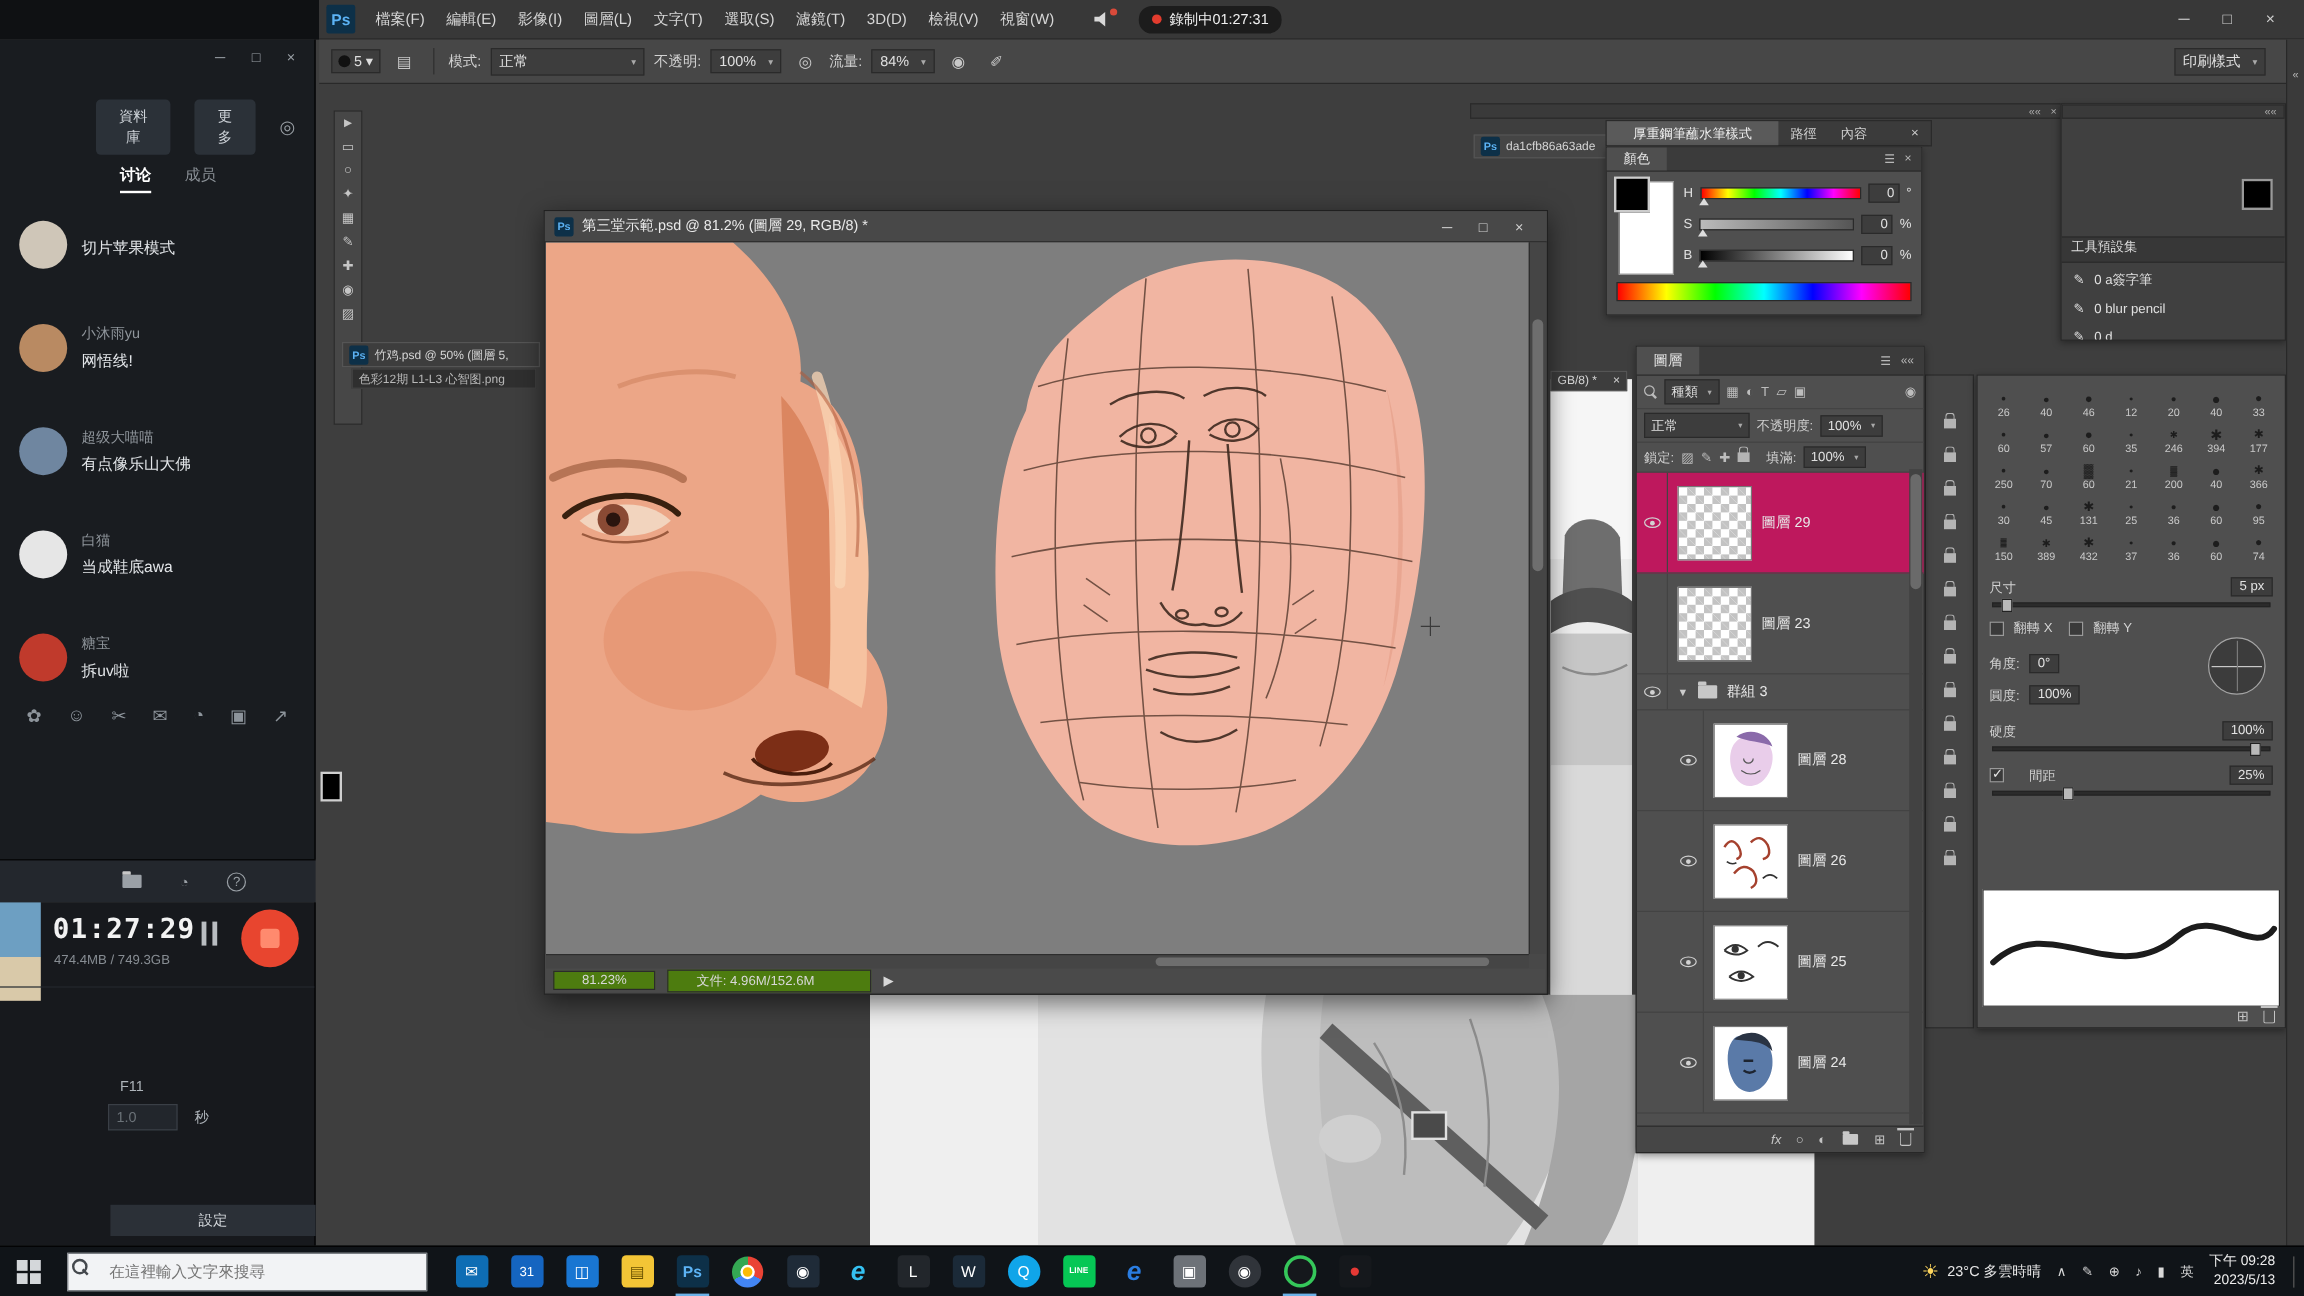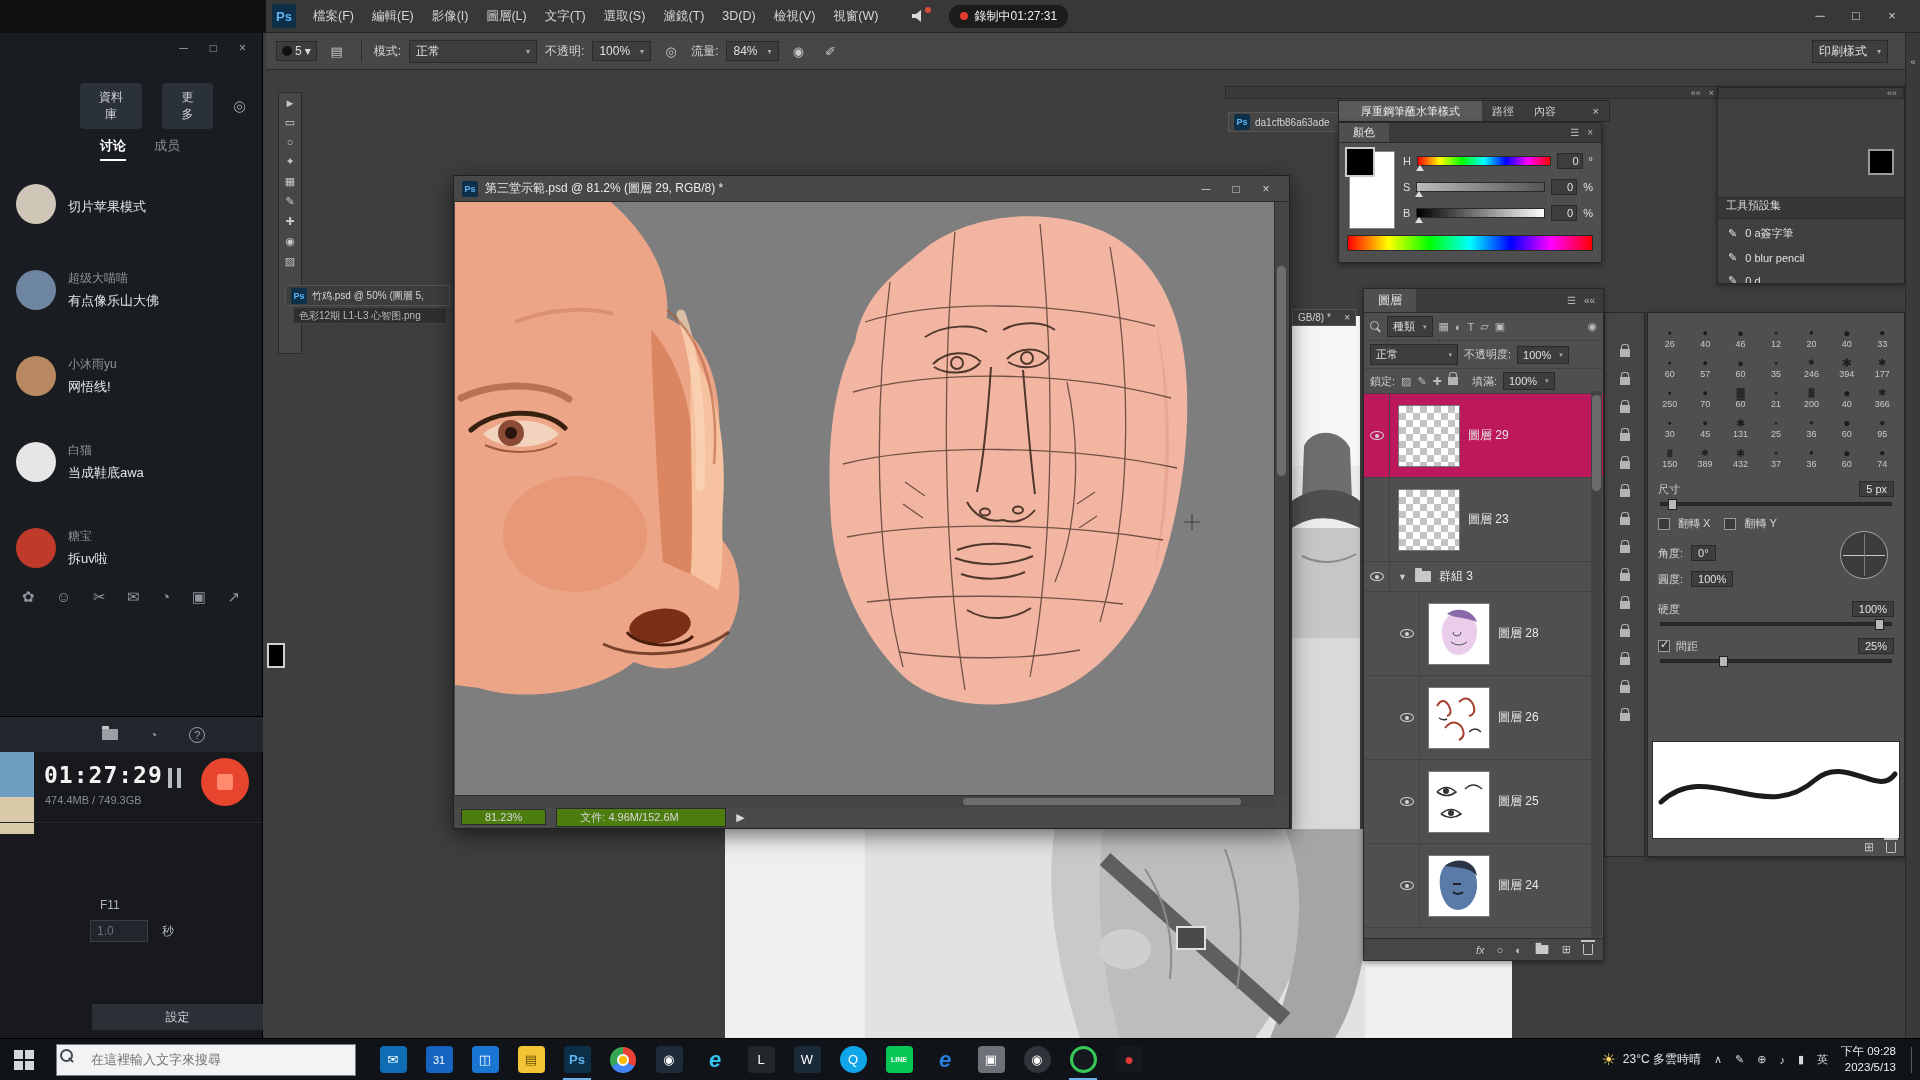--- a/index.html
+++ b/index.html
@@ -752,21 +752,21 @@
       <span class="valbox">100%</span>
     </div>
     <div class="brow" style="margin-top:14px;justify-content:space-between">
       <span>硬度</span>
       <span class="valbox">100%</span>
     </div>
     <div class="slider">
         <i style="left:93%"></i>
       </div>
     <div class="brow" style="margin-top:12px;justify-content:space-between">
-      <span style="display:flex;align-items:center;gap:6px">
+      <span style="display:flex;align-items:center;gap:21px">
           <span class="chk on"></span>
           <span>間距</span>
         </span>
       <span class="valbox">25%</span>
     </div>
     <div class="slider">
         <i style="left:25%"></i>
       </div>
     <div class="stroke-preview" style="top:428px;height:98px">
       <svg width="248" height="96" viewBox="0 0 248 96">
@@ -798,31 +798,31 @@
     </div>
     <div class="chat-list">
       <div class="chat-item">
         <span class="avatar" style="background:#cfc6b8"></span>
         <span>
             <div class="cname"></div>
             <div class="cmsg">切片苹果模式</div>
           </span>
       </div>
       <div class="chat-item">
+        <span class="avatar" style="background:#b98a62"></span>
+        <span>
+            <div class="cname">小沐雨yu</div>
+            <div class="cmsg">网悟线!</div>
+          </span>
+      </div>
+      <div class="chat-item">
         <span class="avatar" style="background:#6f86a0"></span>
         <span>
             <div class="cname">超级大喵喵</div>
             <div class="cmsg">有点像乐山大佛</div>
-          </span>
-      </div>
-      <div class="chat-item">
-        <span class="avatar" style="background:#b98a62"></span>
-        <span>
-            <div class="cname">小沐雨yu</div>
-            <div class="cmsg">网悟线!</div>
           </span>
       </div>
       <div class="chat-item">
         <span class="avatar" style="background:#e6e6e6"></span>
         <span>
             <div class="cname">白猫</div>
             <div class="cmsg">当成鞋底awa</div>
           </span>
       </div>
       <div class="chat-item">

